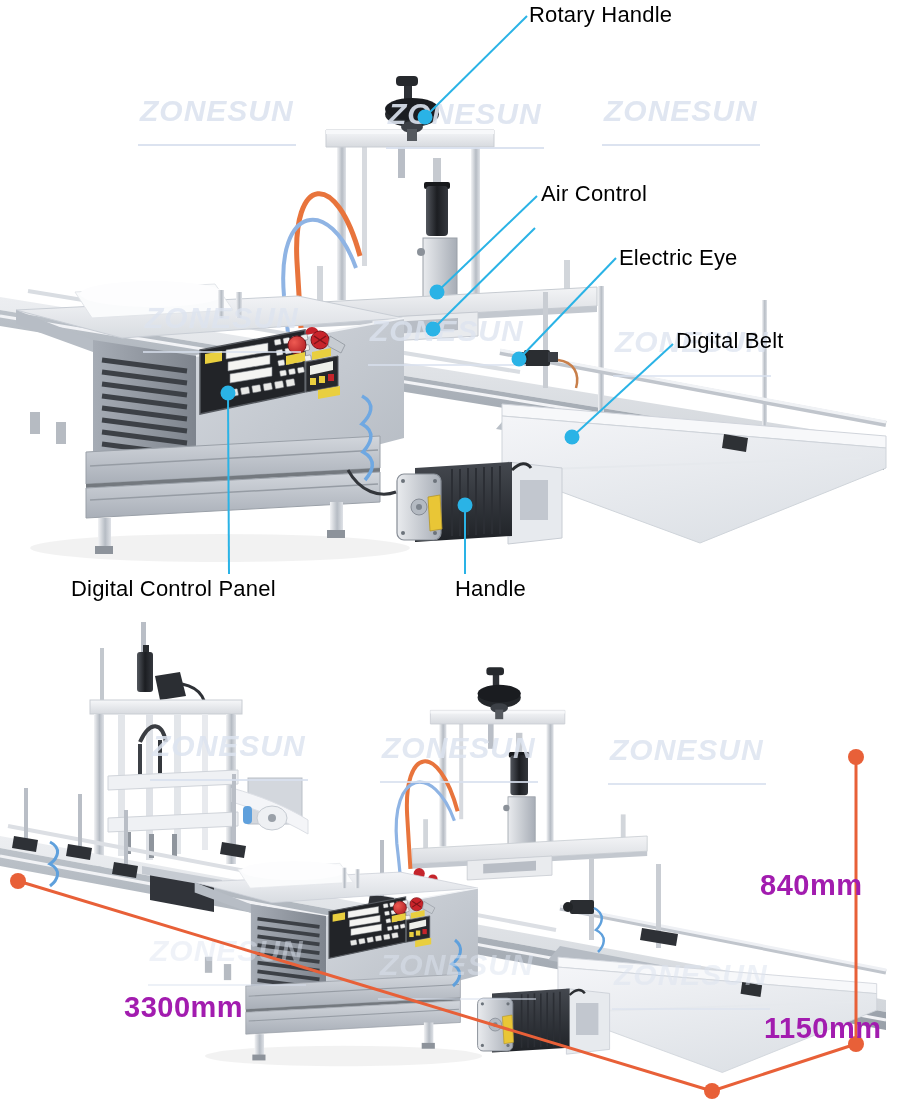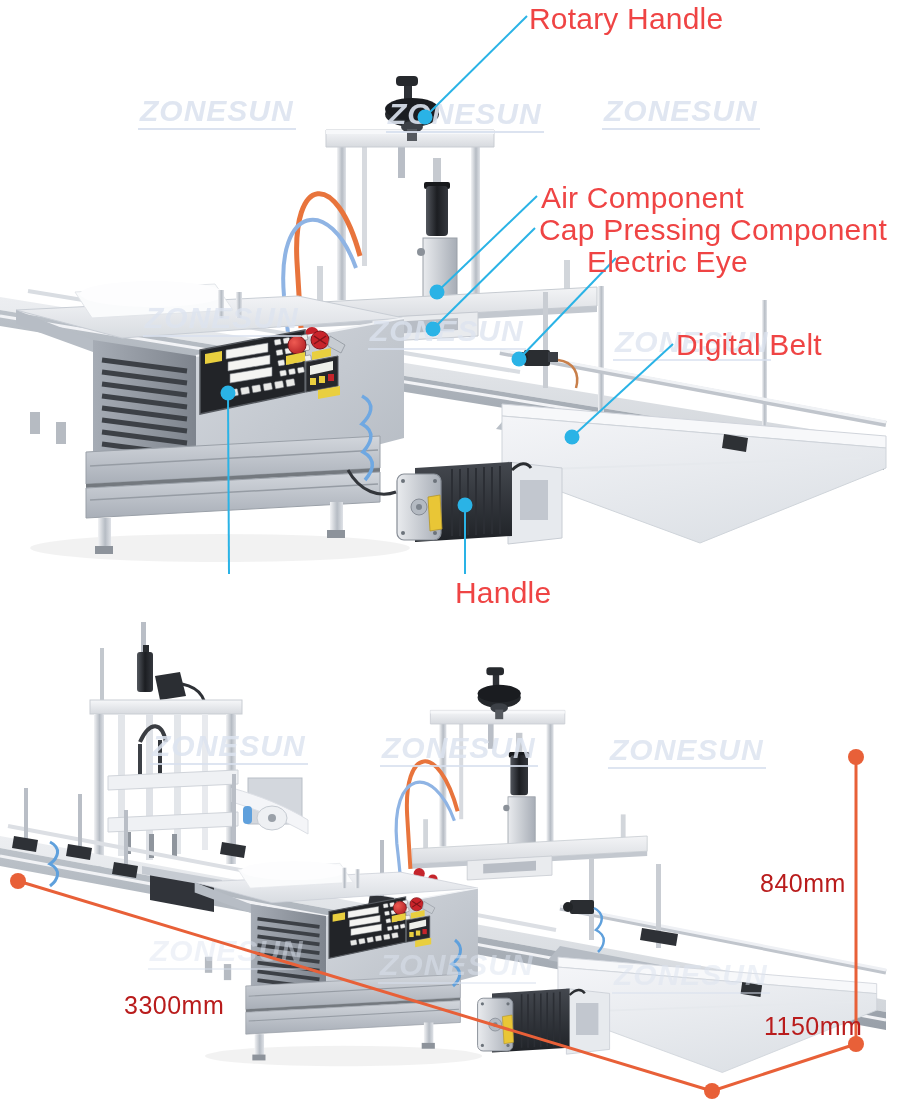--- a/index.html
+++ b/index.html
@@ -4,29 +4,29 @@
 <style>
   html,body{margin:0;padding:0;background:#ffffff;}
   body{width:900px;height:1103px;position:relative;overflow:hidden;
        font-family:"Liberation Sans",sans-serif;}
   .stage{position:absolute;left:0;top:0;width:900px;height:1103px;}
   svg{position:absolute;left:0;top:0;display:block;}
 
   
   .wm{position:absolute;white-space:nowrap;pointer-events:none;}
   .wm span{font-style:italic;font-weight:bold;font-size:30px;letter-spacing:1px;
-           color:#dde4f0;border-bottom:2px solid #d9e1ef;padding:0 2px 1px 2px;}
+           color:#dde4f0;border-bottom:2px solid #d9e1ef;padding:0 2px 17px 2px;}
 
   
-  .part-label{position:absolute;font-size:30px;color:#ef4444;letter-spacing:.2px;
+  .part-label{position:absolute;font-size:22px;color:#000000;letter-spacing:.2px;
               white-space:nowrap;}
 
   
-  .dim-label{position:absolute;font-size:25px;color:#b91c1c;letter-spacing:.5px;
-             white-space:nowrap;}
+  .dim-label{position:absolute;font-size:29px;color:#a21caf;letter-spacing:.5px;
+             white-space:nowrap;font-weight:bold;}
 </style>
 </head>
 <body>
 
 <div class="stage">
 
 <svg width="900" height="1103" viewBox="0 0 900 1103">
   <defs>
     <linearGradient id="gDeck" x1="0" y1="0" x2="0" y2="1">
           <stop offset="0" stop-color="#f2f3f6"></stop>
@@ -404,23 +404,23 @@
     <line x1="712" y1="1091" x2="856" y2="1044" stroke="#e86038" stroke-width="3"></line>
     <circle cx="856" cy="1044" r="8" fill="#e86038"></circle>
   </g>
   <g>
     <line x1="856" y1="757" x2="856" y2="1044" stroke="#e86038" stroke-width="3"></line>
     <circle cx="856" cy="757" r="8" fill="#e86038"></circle>
   </g>
 </svg>
 
 <div class="part-label" style="left:529px;top:2px">Rotary Handle</div>
-<div class="part-label" style="left:541px;top:181px">Air Component</div>
-<div class="part-label" style="left:539px;top:213px">Cap Pressing Component</div>
-<div class="part-label" style="left:587px;top:245px">Electric Eye</div>
+<div class="part-label" style="left:541px;top:181px">Air Control</div>
+<div class="part-label" style="left:619px;top:245px">Electric Eye</div>
 <div class="part-label" style="left:676px;top:328px">Digital Belt</div>
+<div class="part-label" style="left:71px;top:576px">Digital Control Panel</div>
 <div class="part-label" style="left:455px;top:576px">Handle</div>
 
 <div class="dim-label" style="left:124px;top:991px">3300mm</div>
 <div class="dim-label" style="left:760px;top:869px">840mm</div>
 <div class="dim-label" style="left:764px;top:1012px">1150mm</div>
 
 </div>
 
 </body></html>

